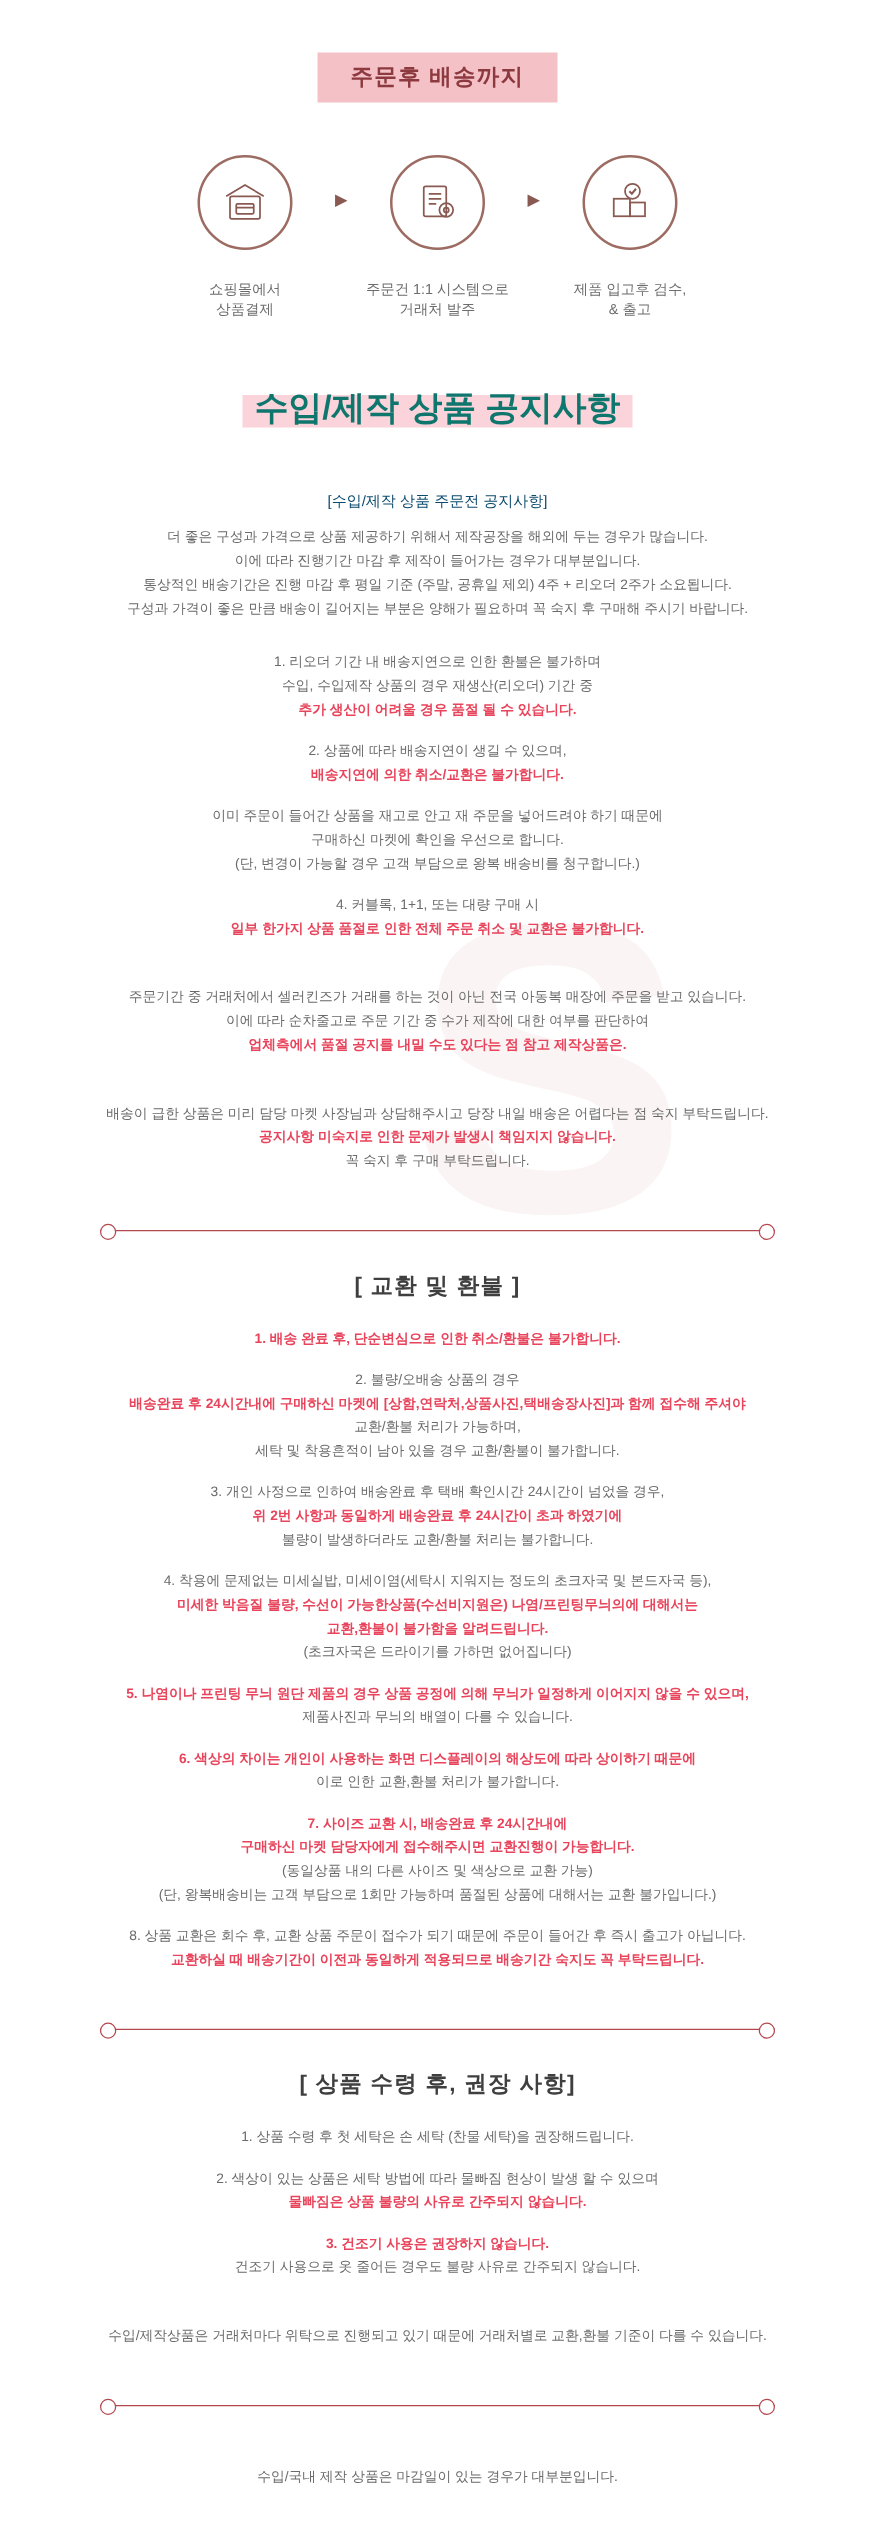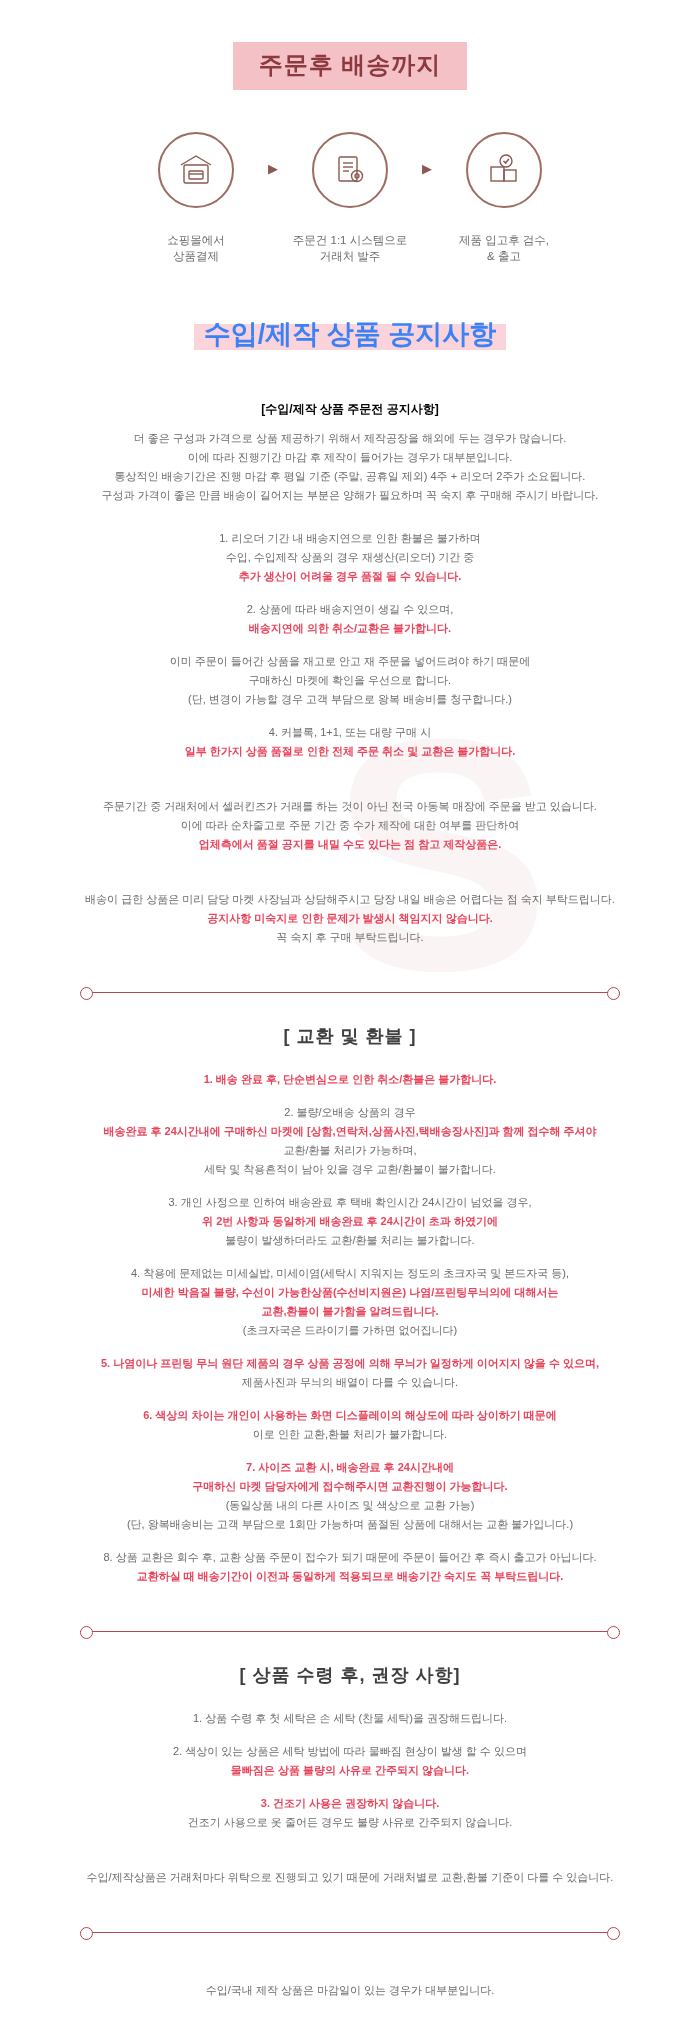--- a/index.html
+++ b/index.html
@@ -37,21 +37,21 @@
   .top-banner{
     text-align:center;
     padding-top:42px;
   }
   .top-banner .title-box{
     display:inline-block;
     background:#f4c1c6;
     padding:7px 26px 9px 26px;
   }
   .top-banner .title-box span{
-    font-size:24px;
+    font-size:18px;
     font-weight:bold;
     color:#8c3a3f;
     letter-spacing:1px;
   }
 
   
   .flow{
     margin-top:42px;
     display:flex;
     justify-content:center;
@@ -90,43 +90,43 @@
   .main-heading{
     margin-top:52px;
     text-align:center;
   }
   .main-heading .hl{
     display:inline-block;
     position:relative;
     padding:0 10px;
     font-size:27px;
     font-weight:bold;
-    color:#3b82f6;
+    color:#0f766e;
     letter-spacing:0px;
   }
   .main-heading .hl:before{
     content:"";
     position:absolute;
     left:0;right:0;
     top:8px;bottom:2px;
     background:#fbd3da;
     z-index:-1;
   }
 
   
   .block{
     text-align:center;
     font-size:11px;
     line-height:19px;
     color:#6a6a6a;
   }
   .sec-title{
     font-size:12px;
-    font-weight:bold;
-    color:#000000;
+    font-weight:normal;
+    color:#0c4a6e;
     margin-bottom:10px;
   }
   .red-b{color:#e8455c;font-weight:bold;}
   .gap-s{height:14px;}
   .gap-m{height:24px;}
   .gap-l{height:36px;}
   .gap-xl{height:48px;}
   p{margin:0;}
 
   

